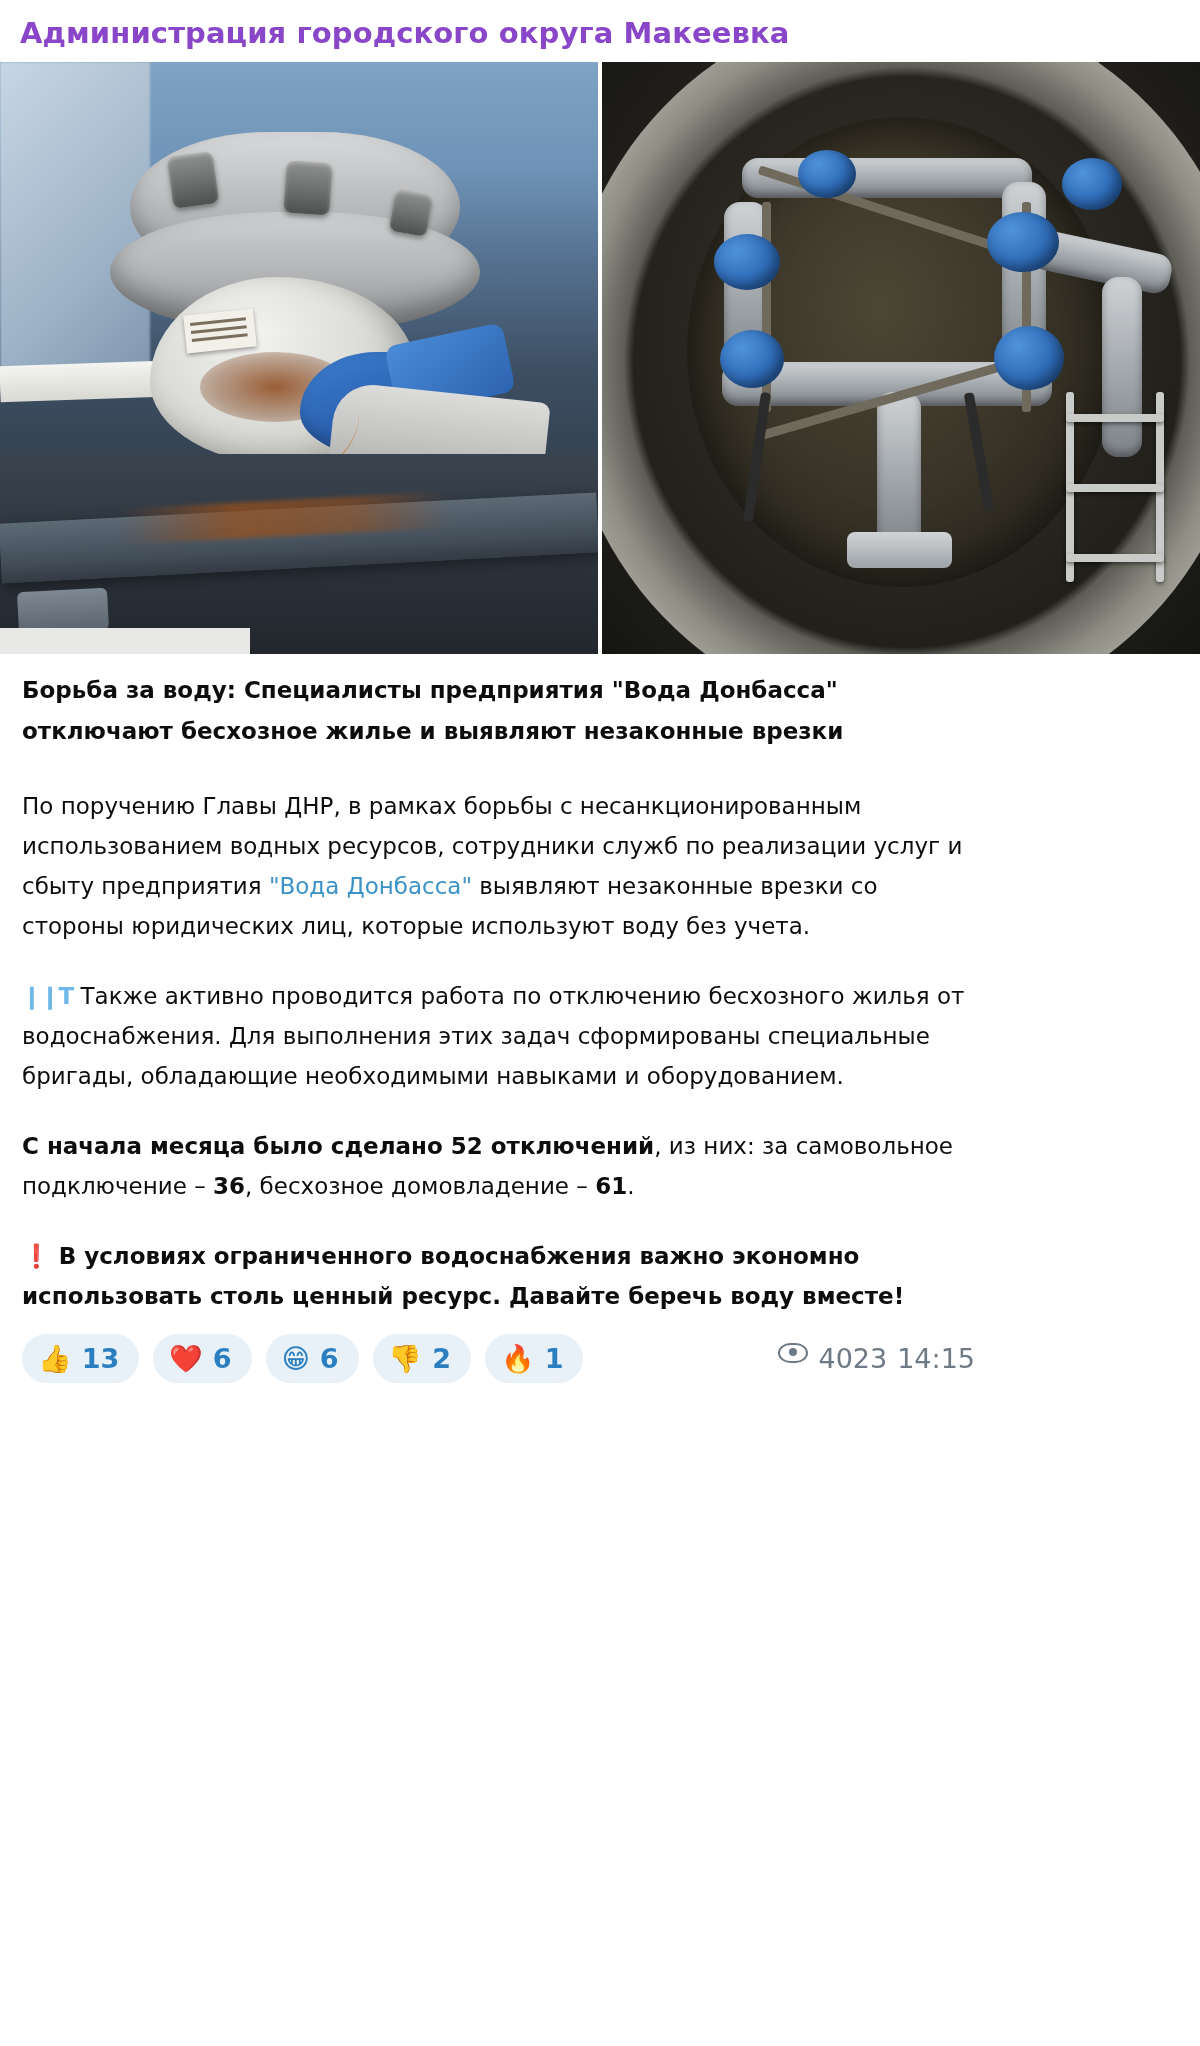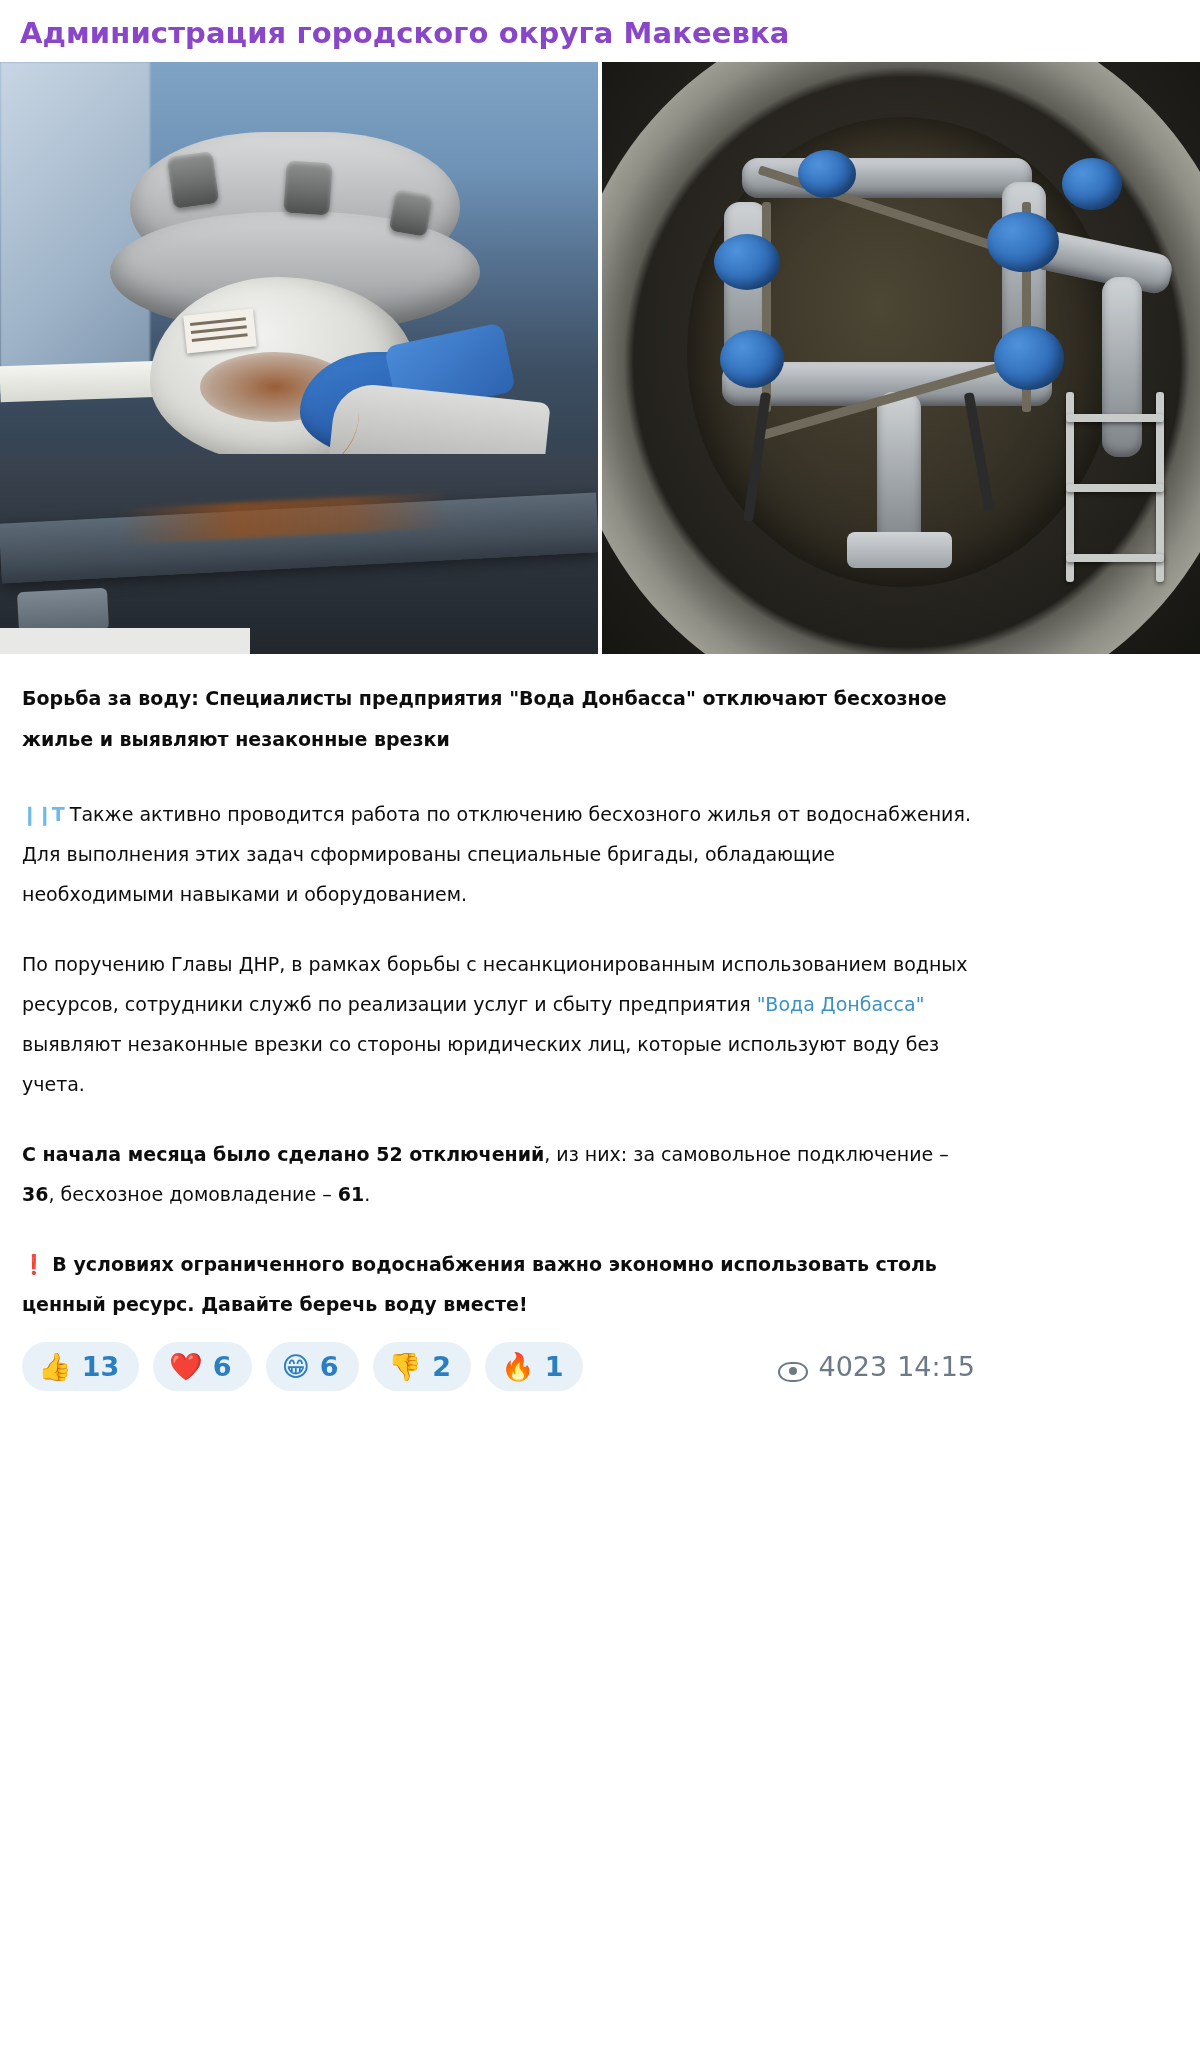--- a/index.html
+++ b/index.html
@@ -249,24 +249,23 @@
   }
   .ph-r-ladder i.s1 { left: 10px; top: 0; width: 8px; height: 190px; }
   .ph-r-ladder i.s2 { left: 100px; top: 0; width: 8px; height: 190px; }
   .ph-r-ladder i.r1 { left: 10px; top: 22px; width: 98px; height: 8px; }
   .ph-r-ladder i.r2 { left: 10px; top: 92px; width: 98px; height: 8px; }
   .ph-r-ladder i.r3 { left: 10px; top: 162px; width: 98px; height: 8px; }
 
   
   .body-text {
     padding: 16px 22px 0 22px;
-    font-size: 19px;
+    font-size: 23px;
     line-height: 40px;
     color: #0d0d0d;
-    margin-top: 8px;
   }
   .body-text p { margin: 0 0 30px 0; }
   .body-text p:last-child { margin-bottom: 0; }
   .lead { font-weight: 700; margin-bottom: 34px !important; line-height: 41px; }
   .link { color: #3a92c8; }
   b, strong { font-weight: 700; }
   .emoji-pipes { color: #6fb9e8; font-weight: 700; letter-spacing: -1px; }
   .emoji-excl { color: #e03a2f; font-weight: 700; }
 
   
@@ -284,21 +283,21 @@
     border-radius: 28px;
     padding: 9px 20px 9px 16px;
     font-size: 27px;
     font-weight: 600;
     color: #2b7fc0;
   }
   .reaction .emj { font-size: 27px; line-height: 1; }
   .meta {
     margin-left: auto;
     display: flex;
-    align-items: flex-end;
+    align-items: flex-start;
     gap: 10px;
     color: #6d7a86;
     font-size: 27px;
   }
   .eye {
     display: inline-block;
     width: 30px; height: 20px;
     position: relative;
   }
   .eye::before {
@@ -378,25 +377,25 @@
           <i class="r2"></i>
           <i class="r3"></i>
       </div>
     </div>
   </div>
 
   <div class="body-text">
     <p class="lead">Борьба за воду: Специалисты предприятия "Вода Донбасса" отключают бесхозное жилье и выявляют незаконные врезки</p>
 
     <p>
+      <span>По поручению Главы ДНР, в рамках борьбы с несанкционированным использованием водных ресурсов, сотрудники служб по реализации услуг и сбыту предприятия </span><span class="link">"Вода Донбасса"</span><span> выявляют незаконные врезки со стороны юридических лиц, которые используют воду без учета.</span>
+    </p>
+
+    <p>
       <span class="emoji-pipes">❙❙T</span><span> Также активно проводится  работа по отключению бесхозного жилья от водоснабжения.  Для выполнения этих задач сформированы специальные бригады, обладающие необходимыми навыками и оборудованием.</span>
-    </p>
-
-    <p>
-      <span>По поручению Главы ДНР, в рамках борьбы с несанкционированным использованием водных ресурсов, сотрудники служб по реализации услуг и сбыту предприятия </span><span class="link">"Вода Донбасса"</span><span> выявляют незаконные врезки со стороны юридических лиц, которые используют воду без учета.</span>
     </p>
 
     <p>
       <b>С начала месяца было сделано 52 отключений</b><span>, из них: за самовольное подключение – </span><b>36</b><span>, бесхозное домовладение – </span><b>61</b><span>.</span>
     </p>
 
 
     <p>
       <span class="emoji-excl">❗</span><b>  В условиях ограниченного водоснабжения важно экономно использовать столь ценный ресурс. Давайте беречь воду вместе!</b>
     </p>

